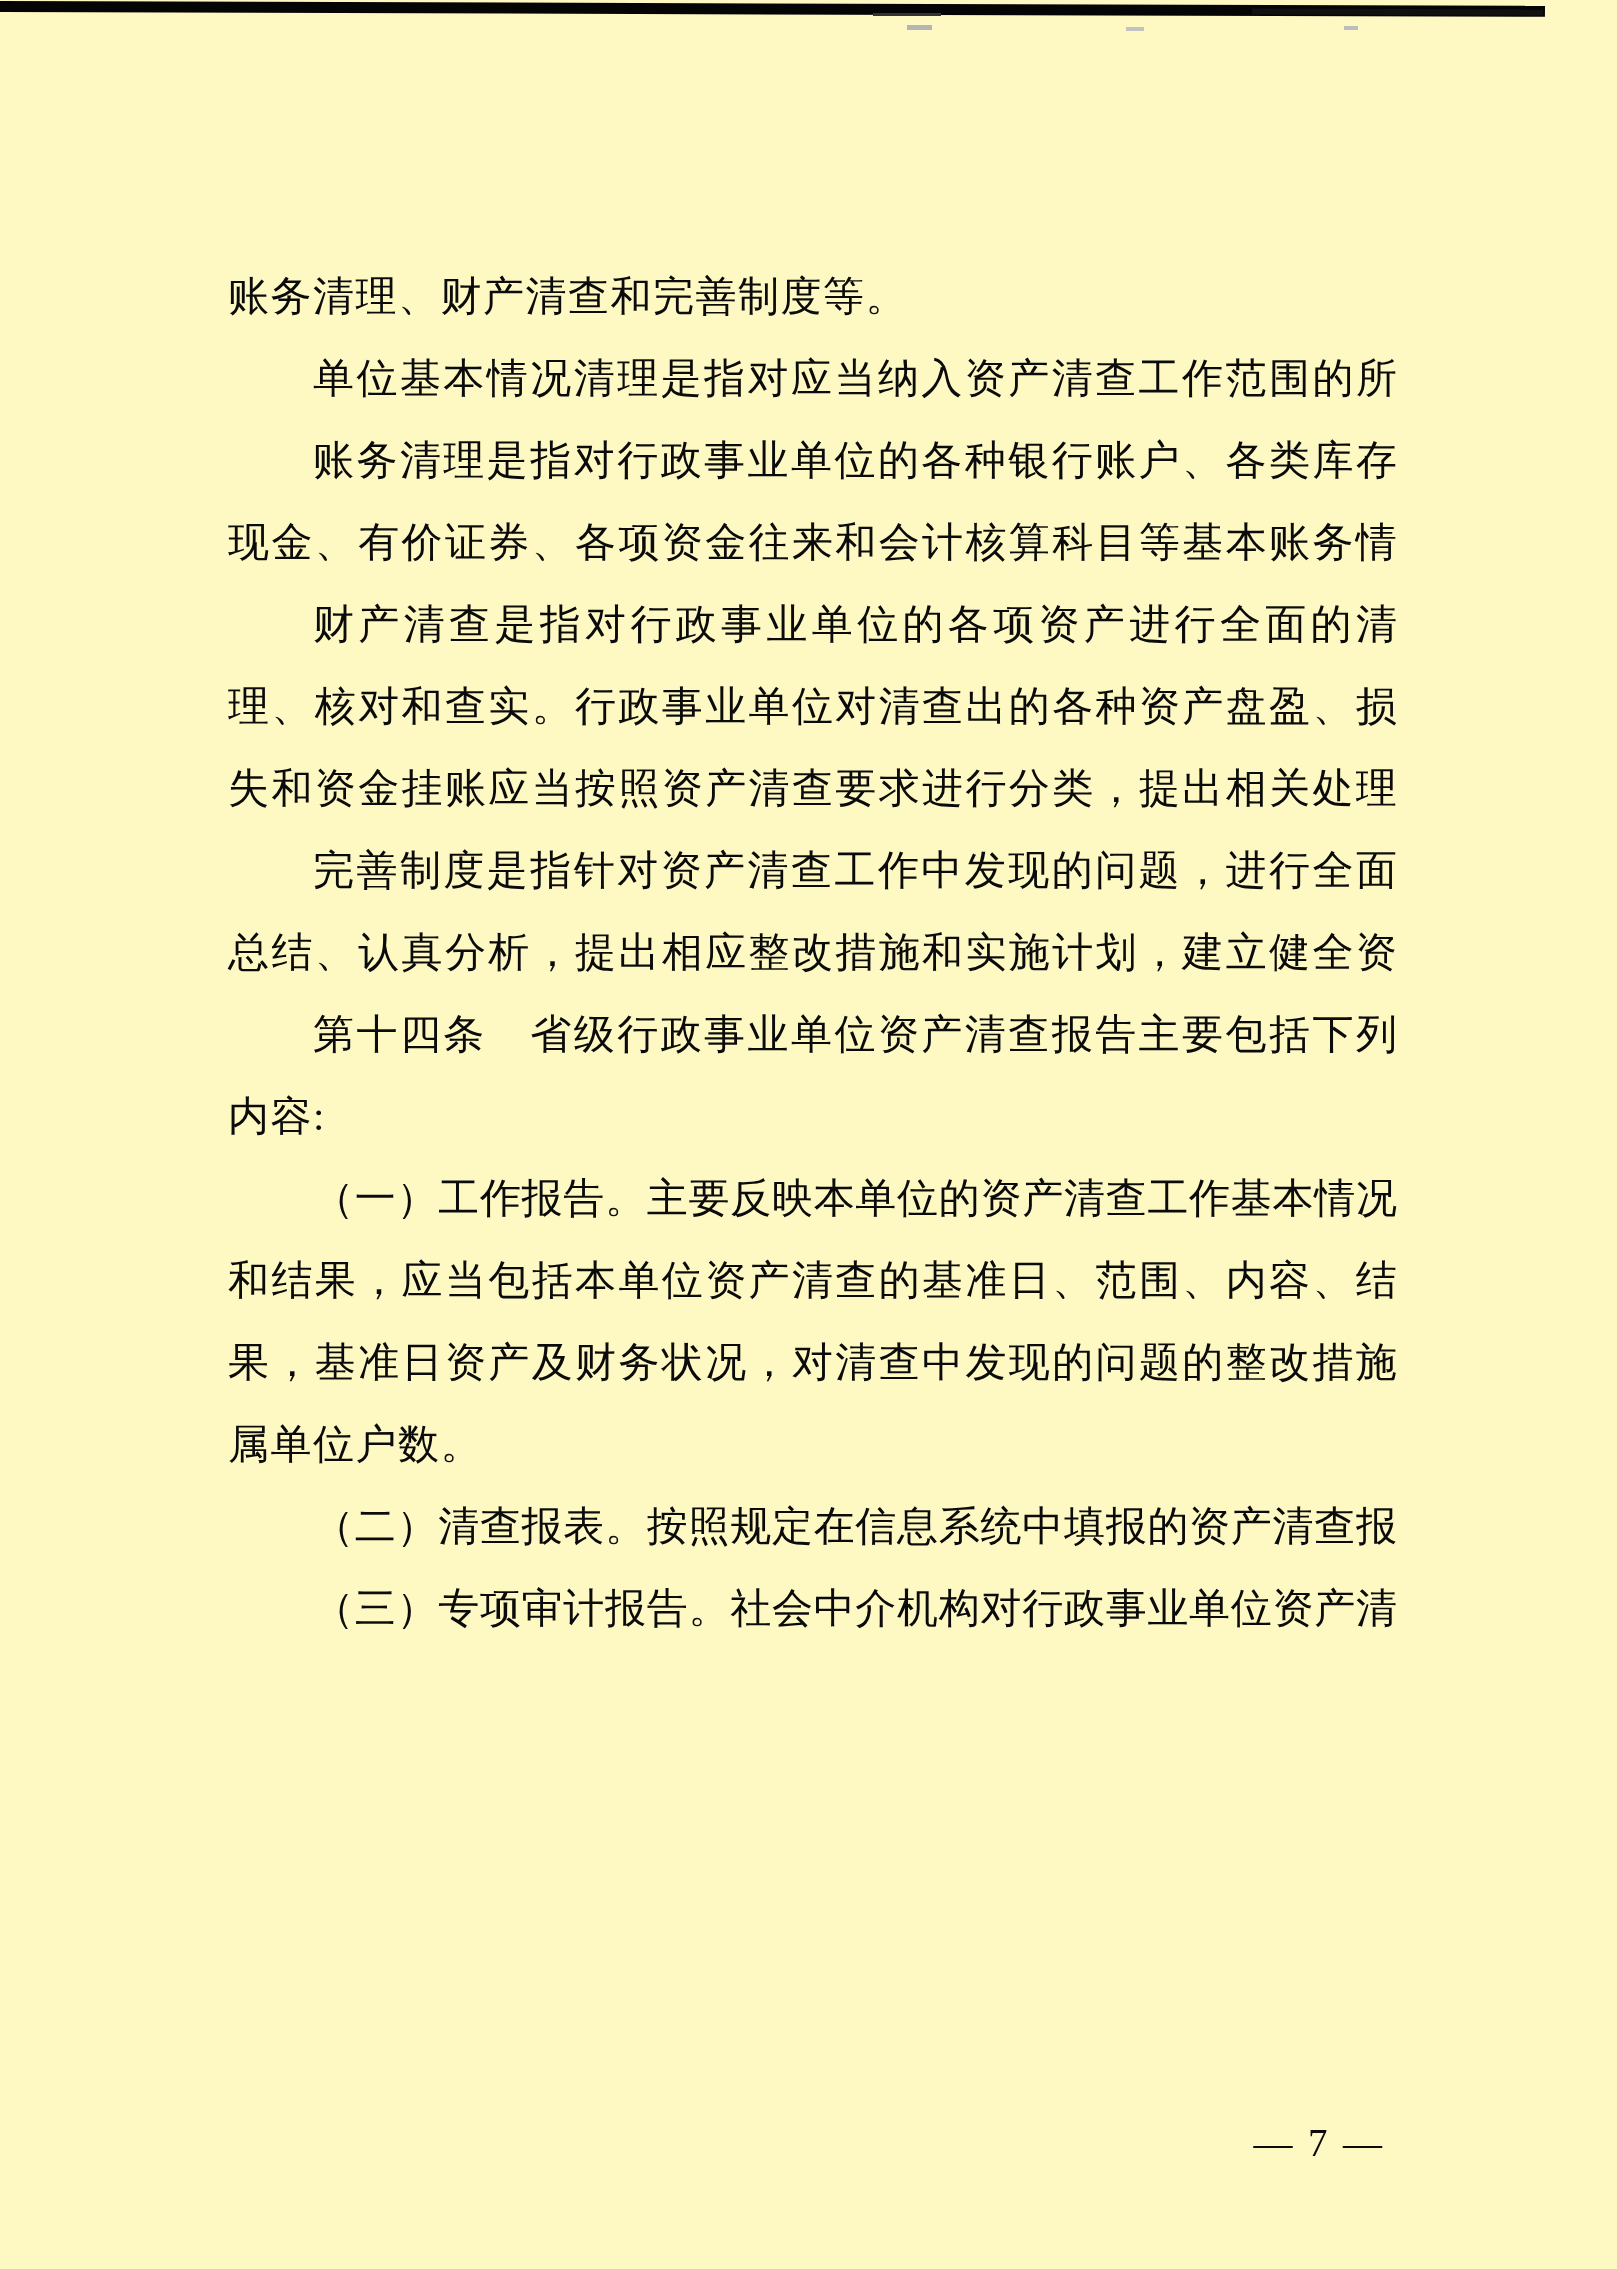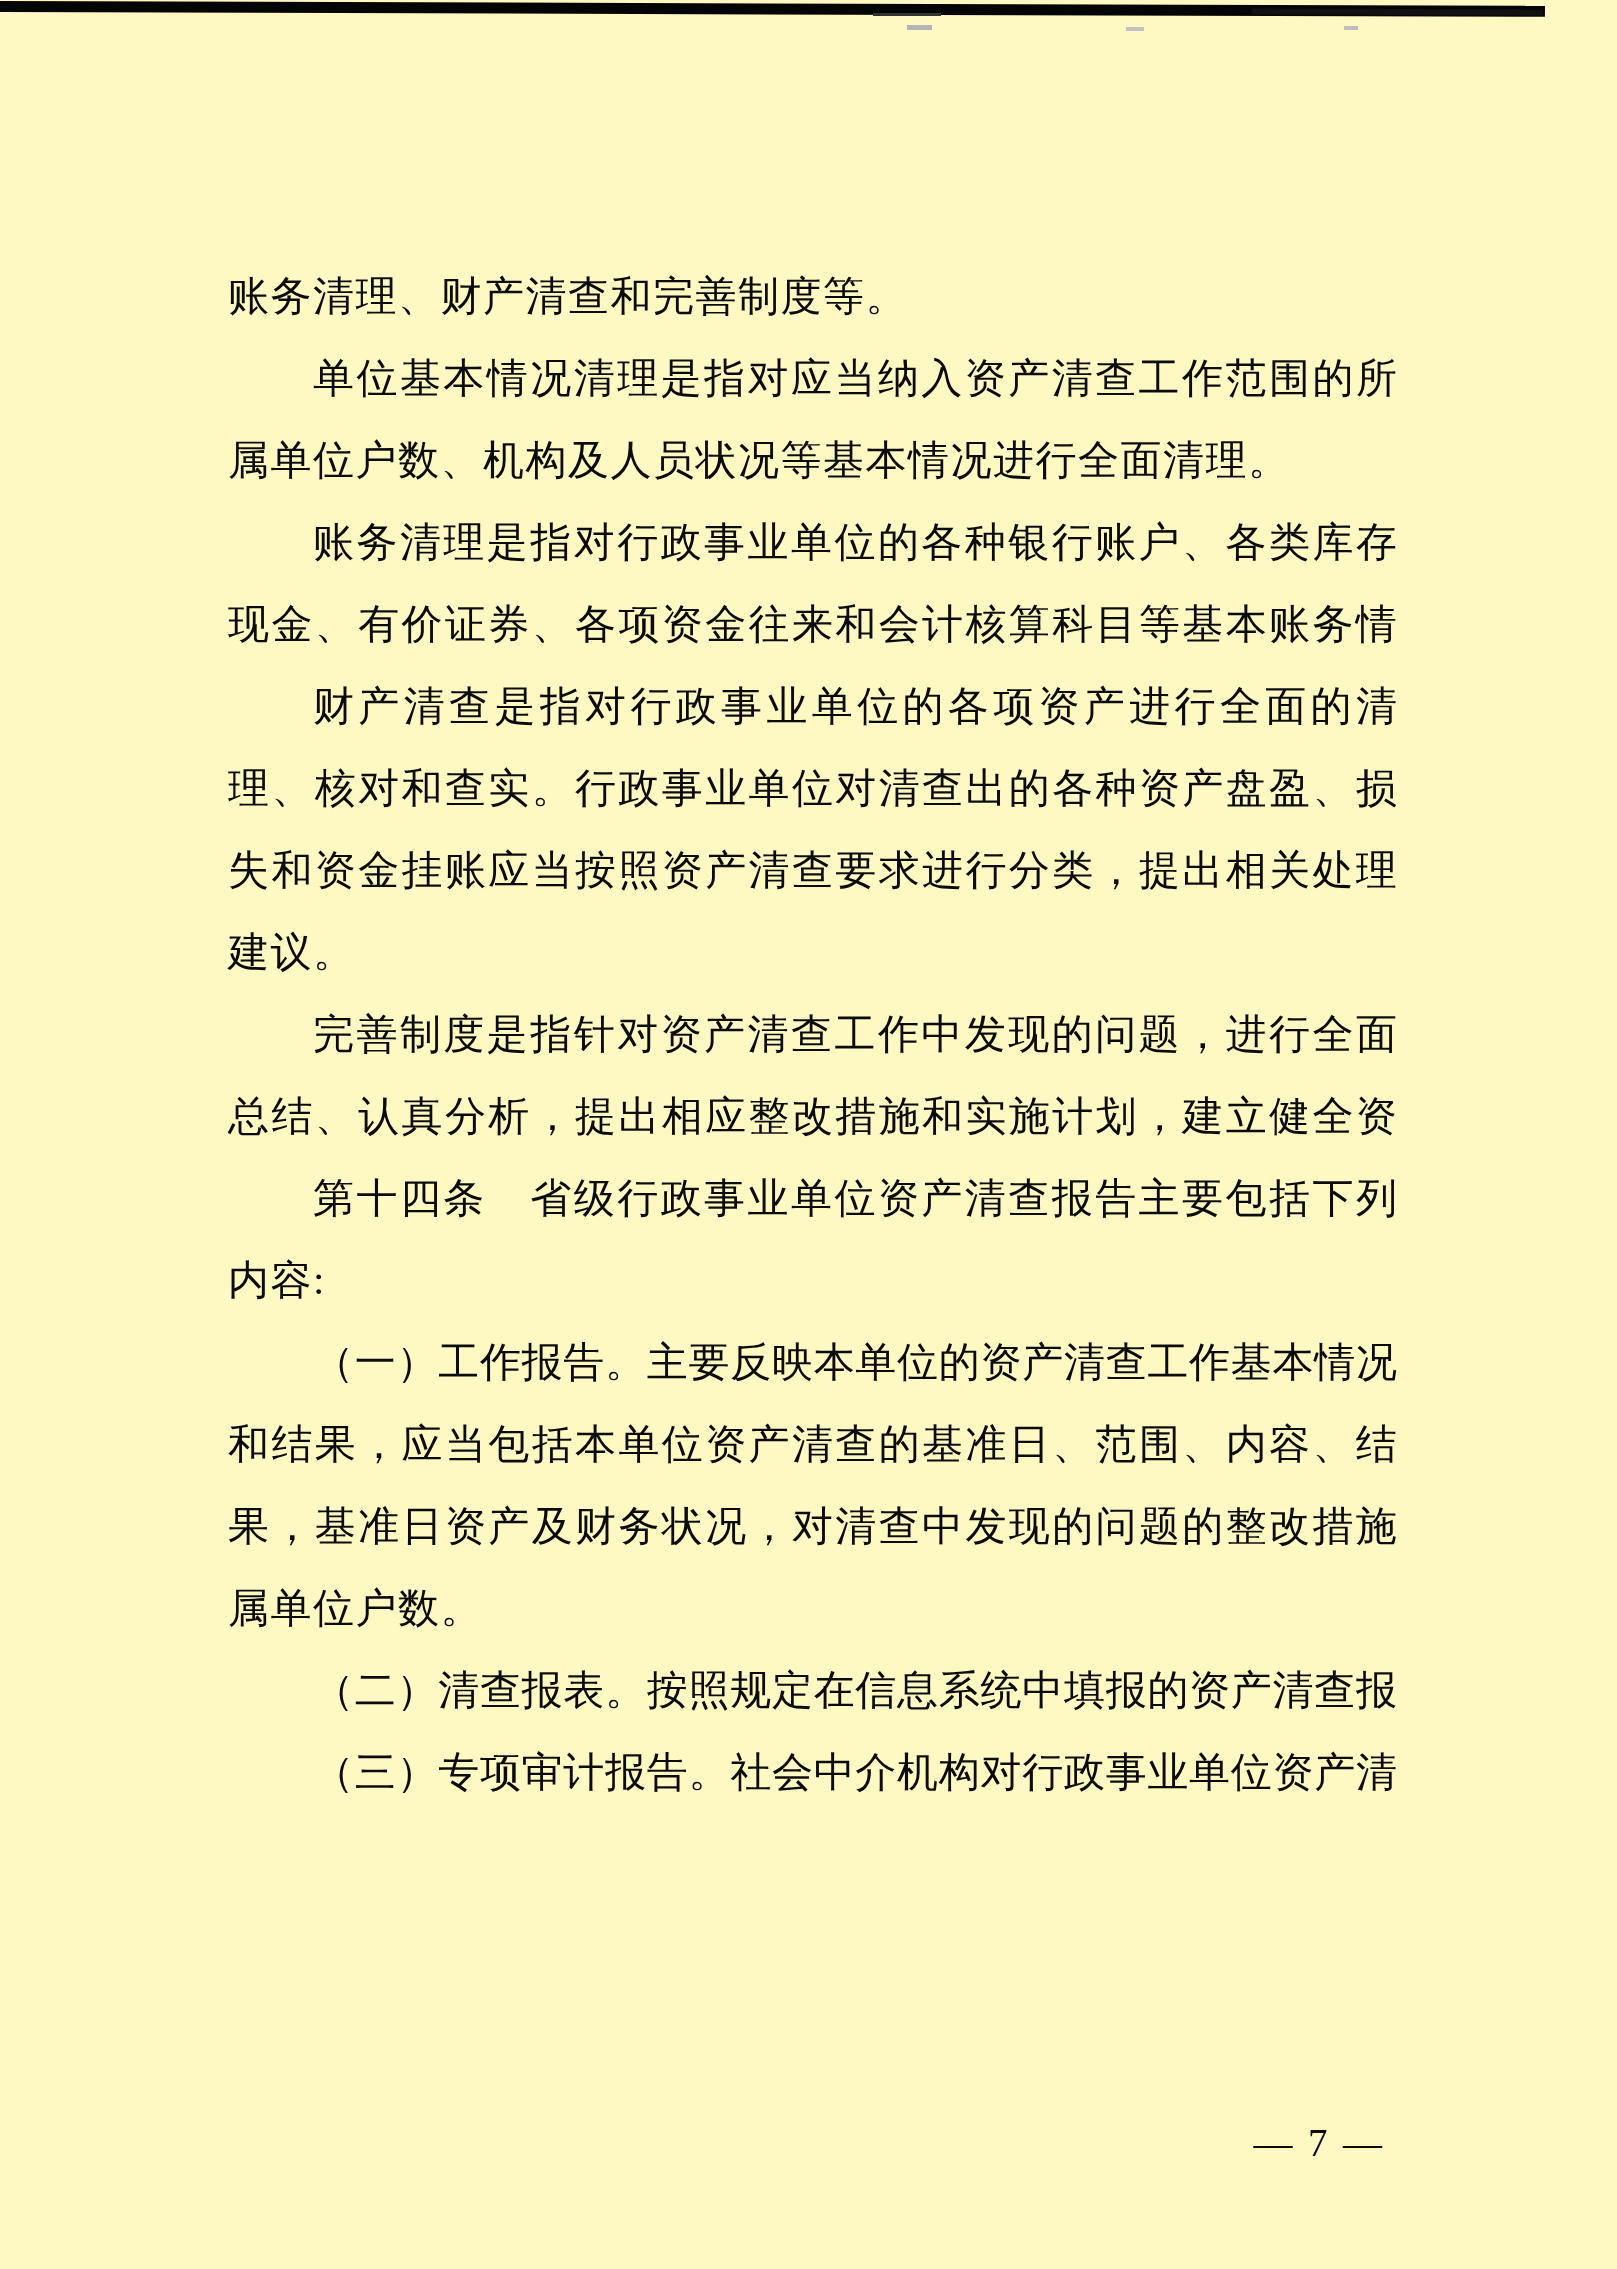--- a/index.html
+++ b/index.html
@@ -108,21 +108,20 @@
         <span>产</span>
         <span>清</span>
         <span>查</span>
         <span>工</span>
         <span>作</span>
         <span>范</span>
         <span>围</span>
         <span>的</span>
         <span>所</span>
       </div>
-      <div class="line">属单位户数、机构及人员状况等基本情况进行全面清理。</div>
       <div class="line indent justify">
         <span>账</span>
         <span>务</span>
         <span>清</span>
         <span>理</span>
         <span>是</span>
         <span>指</span>
         <span>对</span>
         <span>行</span>
         <span>政</span>
@@ -249,21 +248,20 @@
         <span>分</span>
         <span>类</span>
         <span>，</span>
         <span>提</span>
         <span>出</span>
         <span>相</span>
         <span>关</span>
         <span>处</span>
         <span>理</span>
       </div>
-      <div class="line">建议。</div>
       <div class="line indent justify">
         <span>完</span>
         <span>善</span>
         <span>制</span>
         <span>度</span>
         <span>是</span>
         <span>指</span>
         <span>针</span>
         <span>对</span>
         <span>资</span>

